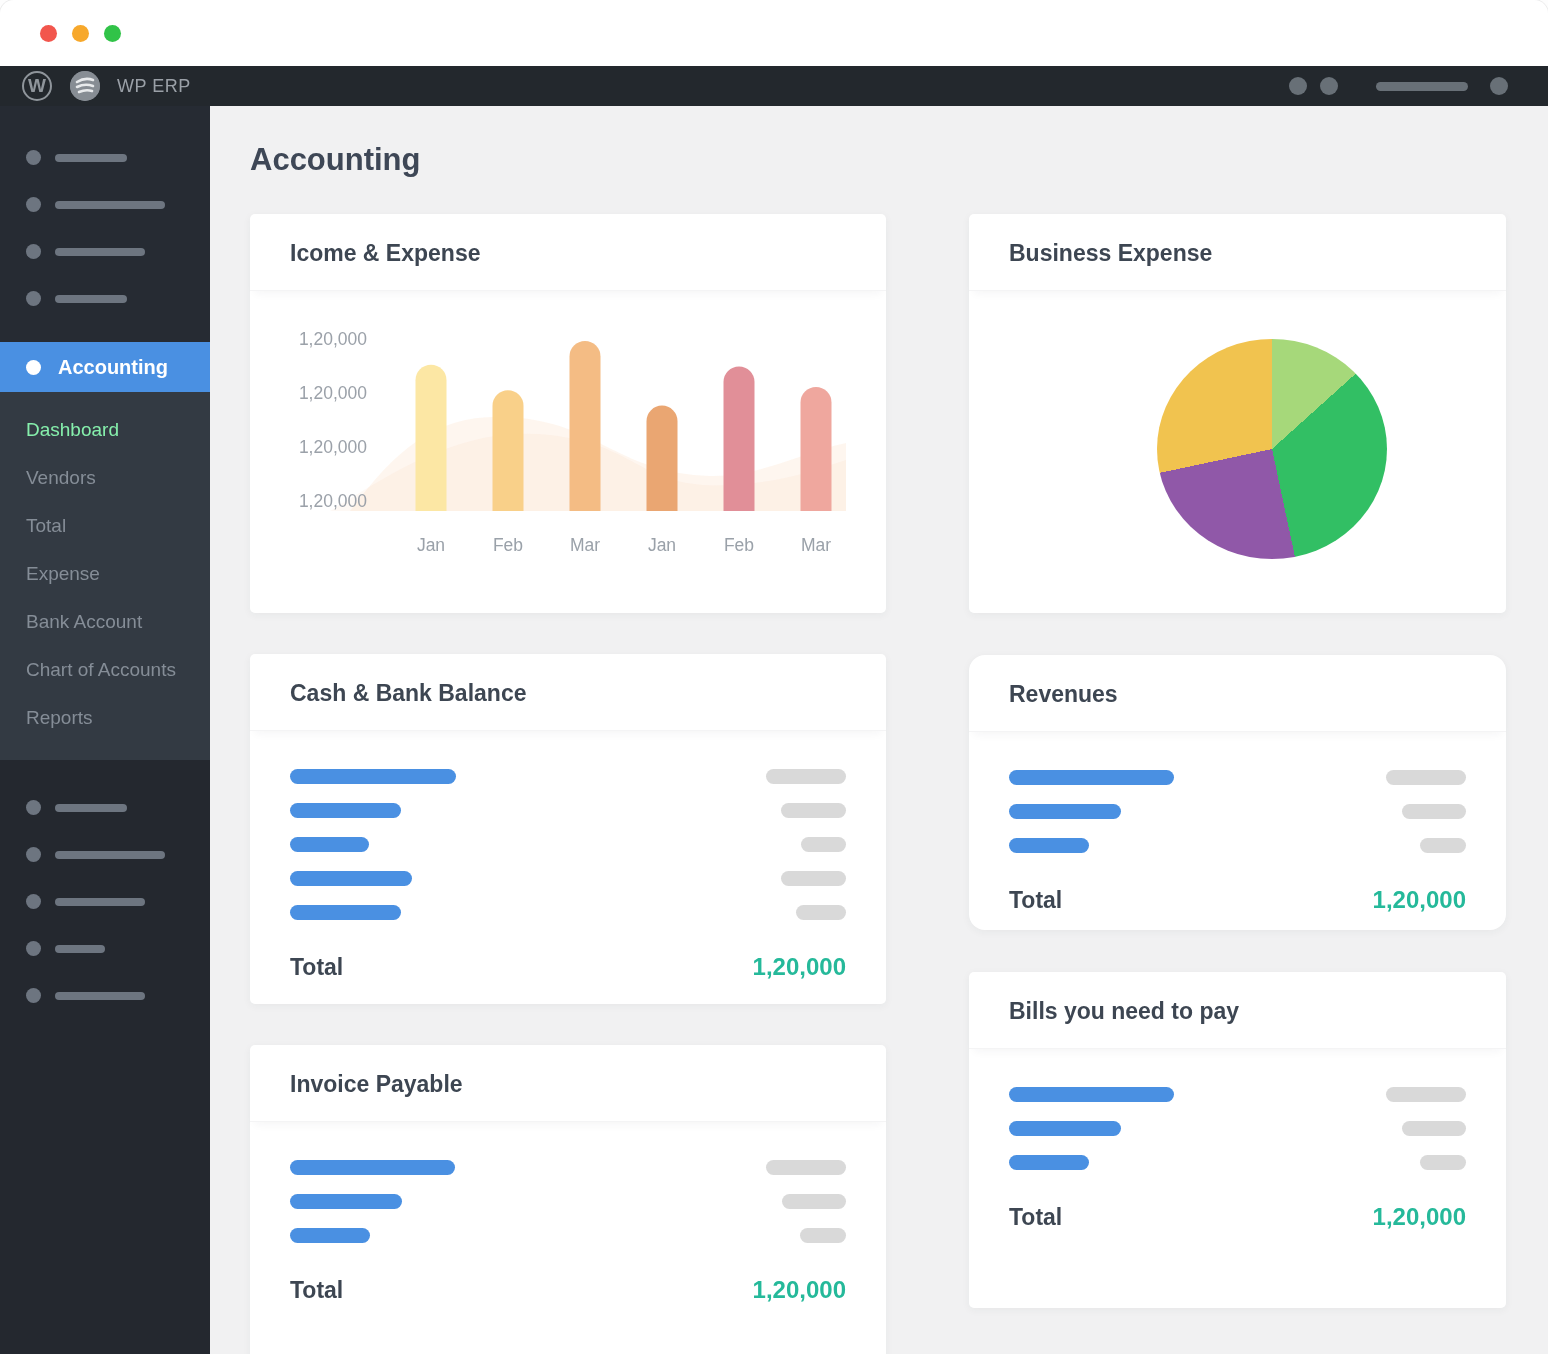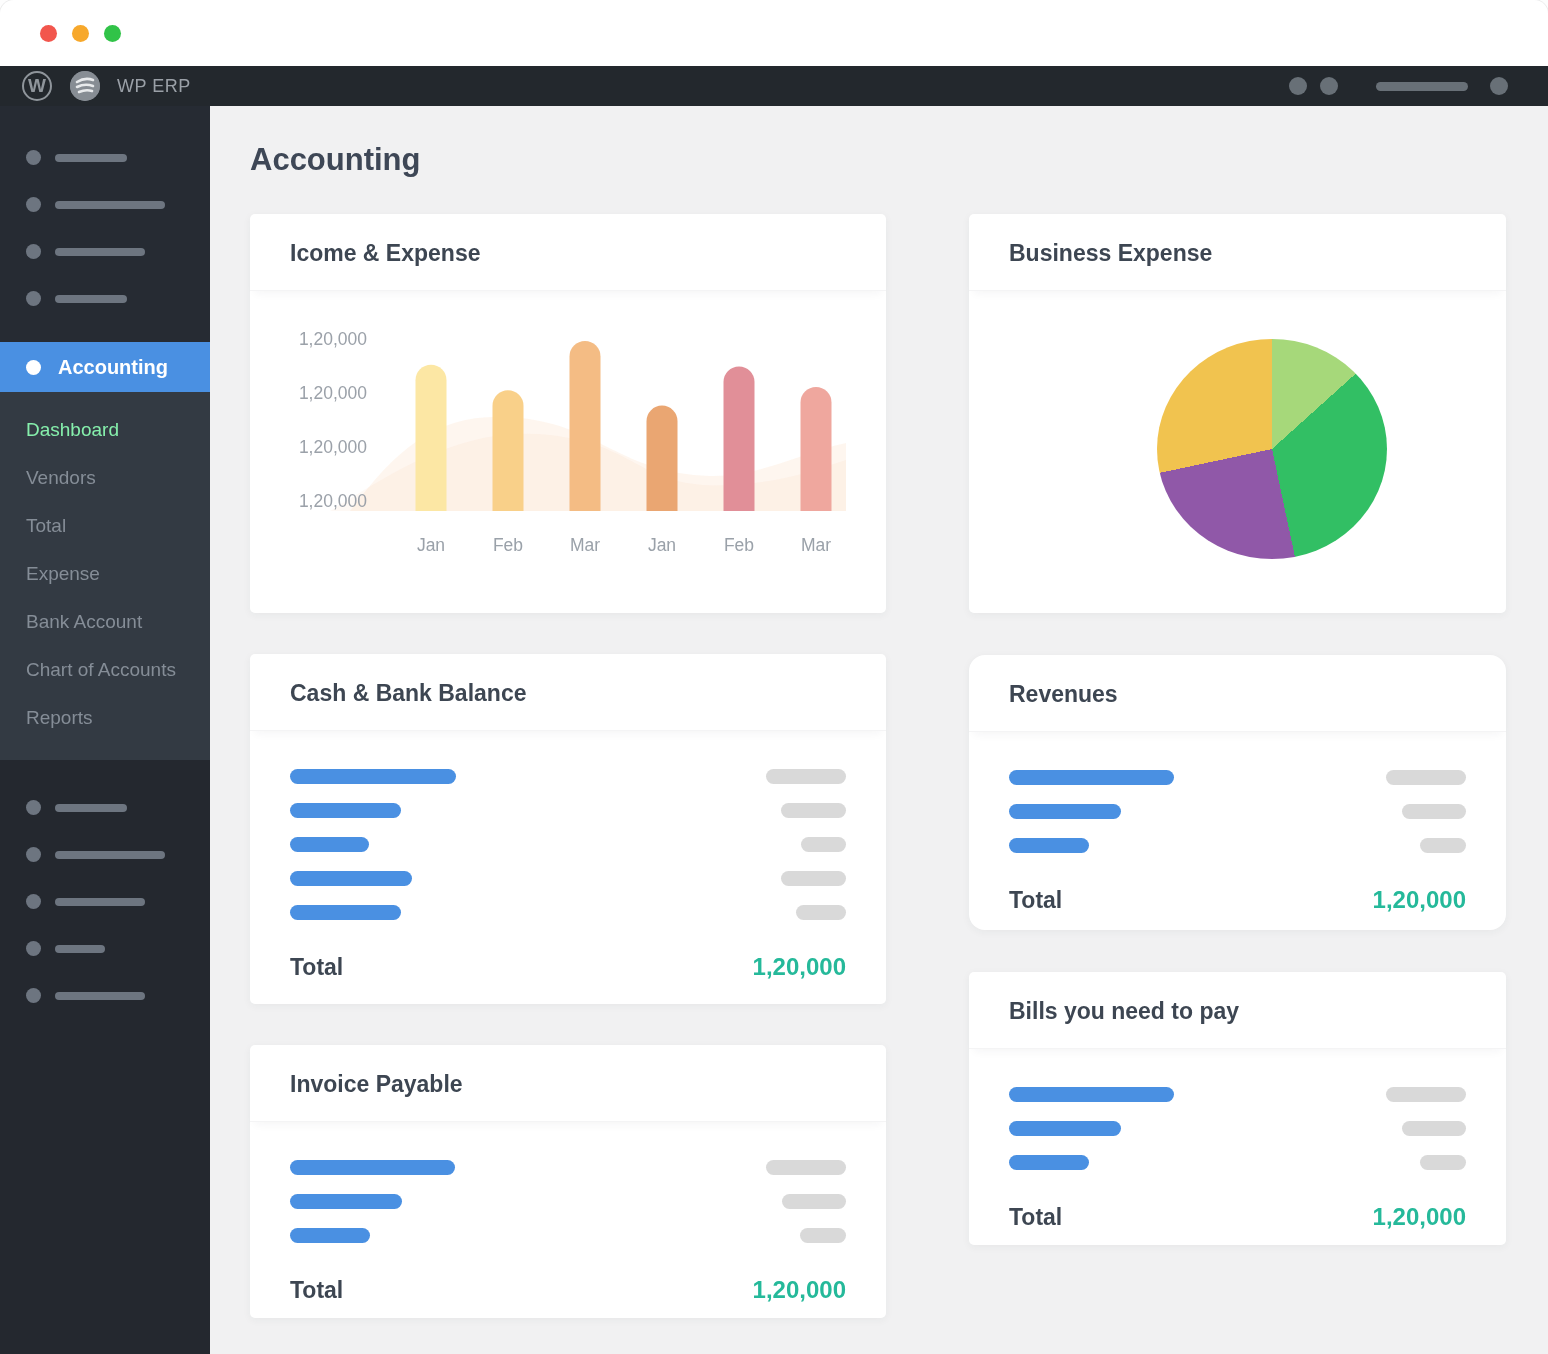--- a/index.html
+++ b/index.html
@@ -56,21 +56,21 @@
   .pie{width:230px;height:220px;border-radius:50%;margin:48px 0 0 148px;}
   
   .rows{padding-top:38px;}
   .skel-row{display:flex;justify-content:space-between;align-items:center;margin-bottom:19px;}
   .skel-left{height:15px;border-radius:8px;background:#4a90e2;}
   .skel-right{height:15px;border-radius:8px;background:#d9d9d9;}
   .total-row{display:flex;justify-content:space-between;align-items:center;margin-top:33px;}
   .total-label{font-size:23px;font-weight:bold;color:#3d4652;}
   .total-value{font-size:24px;font-weight:bold;color:#25b99a;}
   
-  .h399{height:399px;} .h350{height:350px;} .h275{height:275px;border-radius:16px;} .h273{height:273px;}
+  .h399{height:399px;} .h350{height:350px;} .h275{height:275px;border-radius:16px;} .h273{height:336px;}
 </style>
 </head>
 <body>
 
 <div class="window">
 
   <div class="titlebar">
     <span class="tl" style="background: rgb(242, 86, 77);"></span>
     <span class="tl" style="background: rgb(247, 168, 43);"></span>
     <span class="tl" style="background: rgb(49, 195, 72);"></span>

